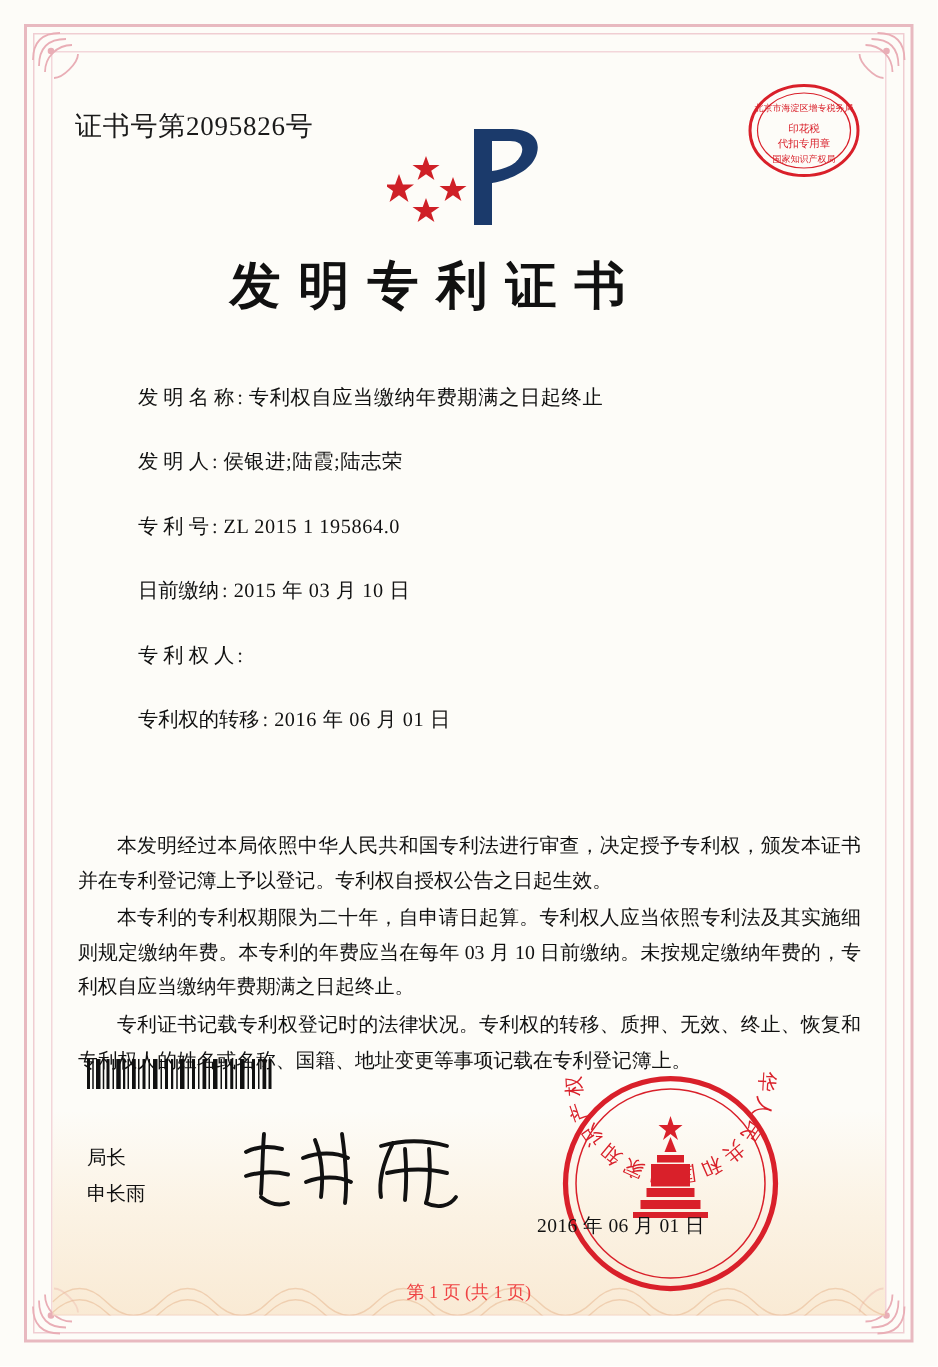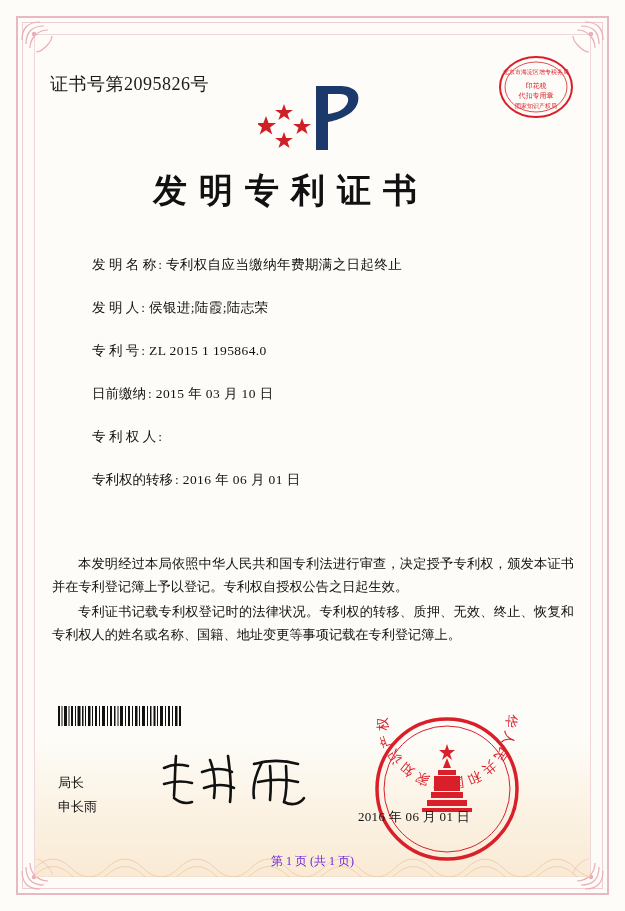--- a/index.html
+++ b/index.html
@@ -163,21 +163,20 @@
     width: 124px; height: 20px;
   }
 
   
   .sign-label {
     position: absolute;
     left: 58px; top: 760px;
     font-size: 13px;
     line-height: 1.85;
     color: #111;
-    margin-top: 11px;
   }
   .sign-script {
     position: absolute;
     left: 158px; top: 748px;
     width: 160px; height: 62px;
   }
 
   
   .issue-date {
     position: absolute;
@@ -188,21 +187,21 @@
     background: transparent;
   }
 
   
   .footer {
     position: absolute;
     left: 0; top: 853px;
     width: 625px;
     text-align: center;
     font-size: 12px;
-    color: #6d28d9;
+    color: #ef4444;
   }
 </style>
 </head>
 <body>
 
 <div class="page">
 
   <div class="border-outer"></div>
   <div class="border-inner"></div>
   <div class="border-thin"></div>
@@ -305,20 +304,21 @@
     </div>
     <div class="field-row">
       <span class="field-label">专利权的转移</span>
       <span class="field-sep">:</span>
       <span class="field-value">2016 年 06 月 01 日</span>
     </div>
   </div>
 
   <div class="body-text">
     <p>本发明经过本局依照中华人民共和国专利法进行审查，决定授予专利权，颁发本证书并在专利登记簿上予以登记。专利权自授权公告之日起生效。</p>
+    <p>本专利的专利权期限为二十年，自申请日起算。专利权人应当依照专利法及其实施细则规定缴纳年费。本专利的年费应当在每年 03 月 10 日前缴纳。未按规定缴纳年费的，专利权自应当缴纳年费期满之日起终止。</p>
     <p>专利证书记载专利权登记时的法律状况。专利权的转移、质押、无效、终止、恢复和专利权人的姓名或名称、国籍、地址变更等事项记载在专利登记簿上。</p>
   </div>
 
   <svg class="barcode" viewBox="0 0 124 20" preserveAspectRatio="none">
     <g fill="#111">
       <rect x="0" y="0" width="2" height="20"></rect>
         <rect x="3.5" y="0" width="1" height="20"></rect>
       <rect x="6" y="0" width="3" height="20"></rect>
         <rect x="10.5" y="0" width="1" height="20"></rect>
       <rect x="13" y="0" width="2" height="20"></rect>

